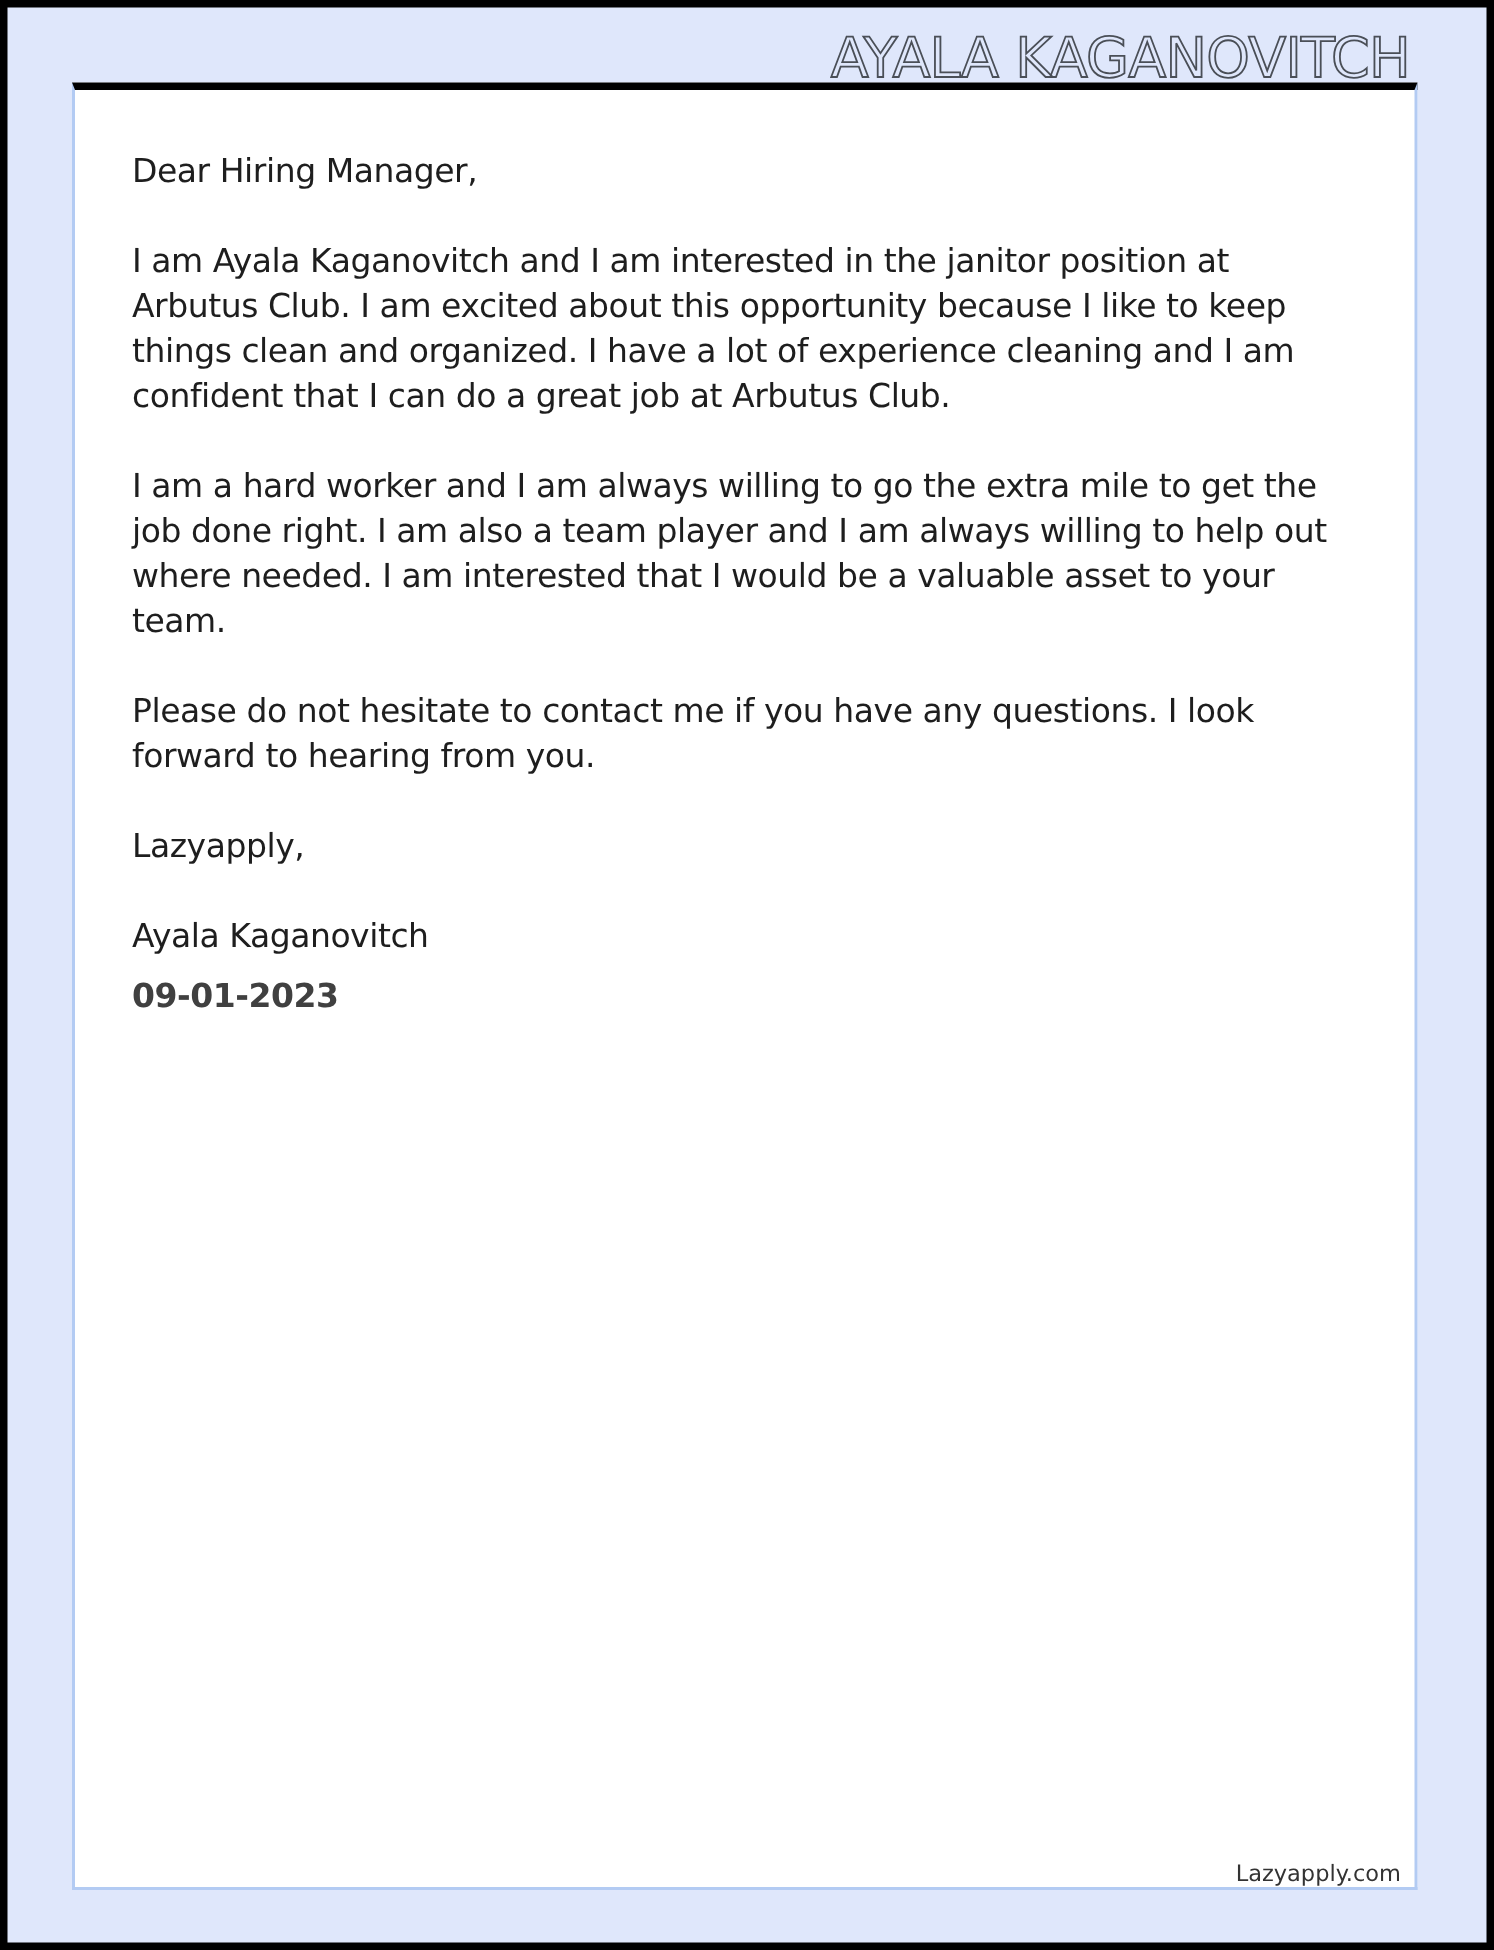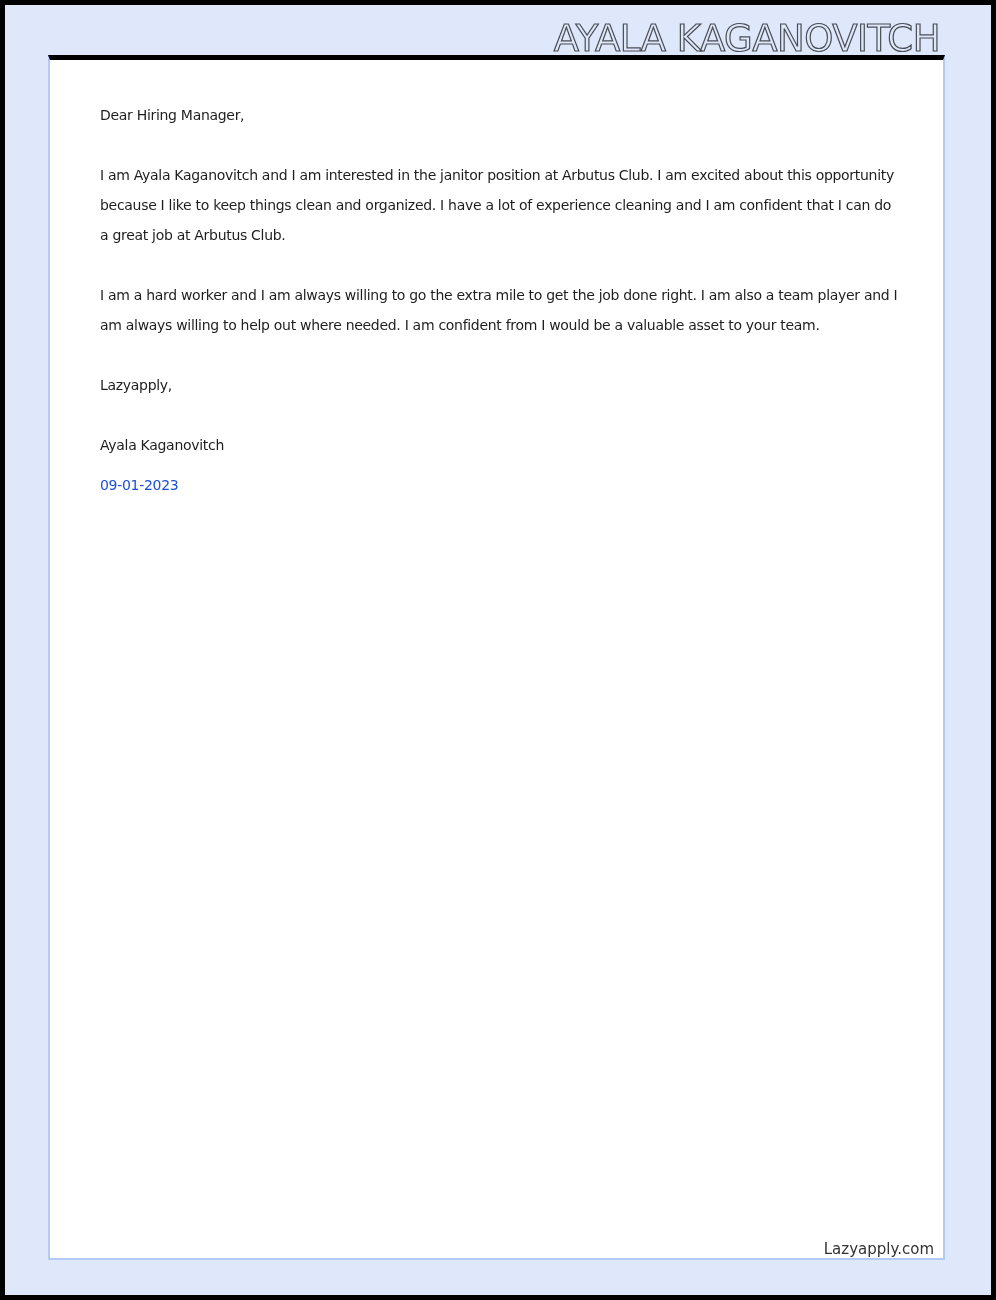--- a/index.html
+++ b/index.html
@@ -33,46 +33,47 @@
     width: 897px; height: 1205px;
     background: #fff;
     border-left: 2px solid #b3cbf3;
     border-right: 2px solid #b3cbf3;
     border-bottom: 2px solid #b3cbf3;
     border-top: 5px solid #000;
     box-sizing: border-box;
   }
   .letter {
     position: absolute;
-    left: 50px; top: 40px;
+    left: 38px; top: 40px;
     width: 800px;
-    font-size: 14px;
+    font-size: 22px;
     line-height: 30px;
     color: #1e1e1e;
     letter-spacing: -0.3px;
   }
   .letter p { margin: 0 0 30px 0; }
   .letter .sig { margin-bottom: 10px; }
-  .letter .date { color: #1d4ed8; margin: 0; }
+  .letter .date { color: #404040; margin: 0; font-weight: bold; }
   .footer {
     position: absolute;
     right: 9px; bottom: 0px;
     font-size: 15px;
     color: #333;
   }
 </style>
 </head>
 <body>
 
 <div class="frame">
   <div class="name-title">AYALA KAGANOVITCH</div>
   <div class="page">
     <div class="letter">
       <p>Dear Hiring Manager,</p>
       <p>I am Ayala Kaganovitch and I am interested in the janitor position at Arbutus Club. I am excited about this opportunity because I like to keep things clean and organized. I have a lot of experience cleaning and I am confident that I can do a great job at Arbutus Club.</p>
-      <p>I am a hard worker and I am always willing to go the extra mile to get the job done right. I am also a team player and I am always willing to help out where needed. I am confident from I would be a valuable asset to your team.</p>
+      <p>I am a hard worker and I am always willing to go the extra mile to get the job done right. I am also a team player and I am always willing to help out where needed. I am interested that I would be a valuable asset to your team.</p>
+      <p>Please do not hesitate to contact me if you have any questions. I look forward to hearing from you.</p>
       <p>Lazyapply,</p>
       <p class="sig">Ayala Kaganovitch</p>
       <p class="date">09-01-2023</p>
     </div>
     <div class="footer">Lazyapply.com</div>
   </div>
 </div>
 
 </body></html>

